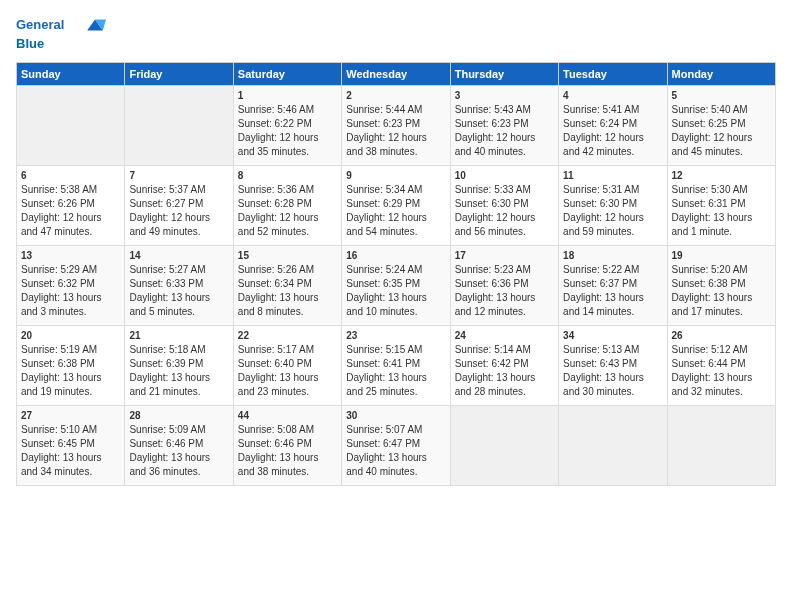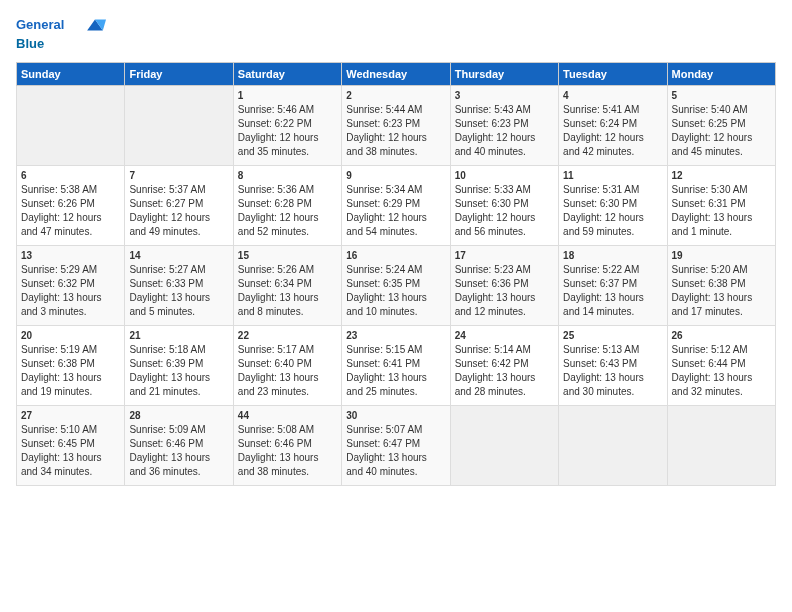--- a/index.html
+++ b/index.html
@@ -236,21 +236,21 @@
           </td>
           <td>
             <span class="day-number">23</span>
             <div class="day-info">Sunrise: 5:15 AM<br>Sunset: 6:41 PM<br>Daylight: 13 hours and 25 minutes.</div>
           </td>
           <td>
             <span class="day-number">24</span>
             <div class="day-info">Sunrise: 5:14 AM<br>Sunset: 6:42 PM<br>Daylight: 13 hours and 28 minutes.</div>
           </td>
           <td>
-            <span class="day-number">25</span>
+            <span class="day-number">34</span>
             <div class="day-info">Sunrise: 5:13 AM<br>Sunset: 6:43 PM<br>Daylight: 13 hours and 30 minutes.</div>
           </td>
           <td>
             <span class="day-number">26</span>
             <div class="day-info">Sunrise: 5:12 AM<br>Sunset: 6:44 PM<br>Daylight: 13 hours and 32 minutes.</div>
           </td>
         </tr>
         <tr>
           <td>
             <span class="day-number">27</span>

